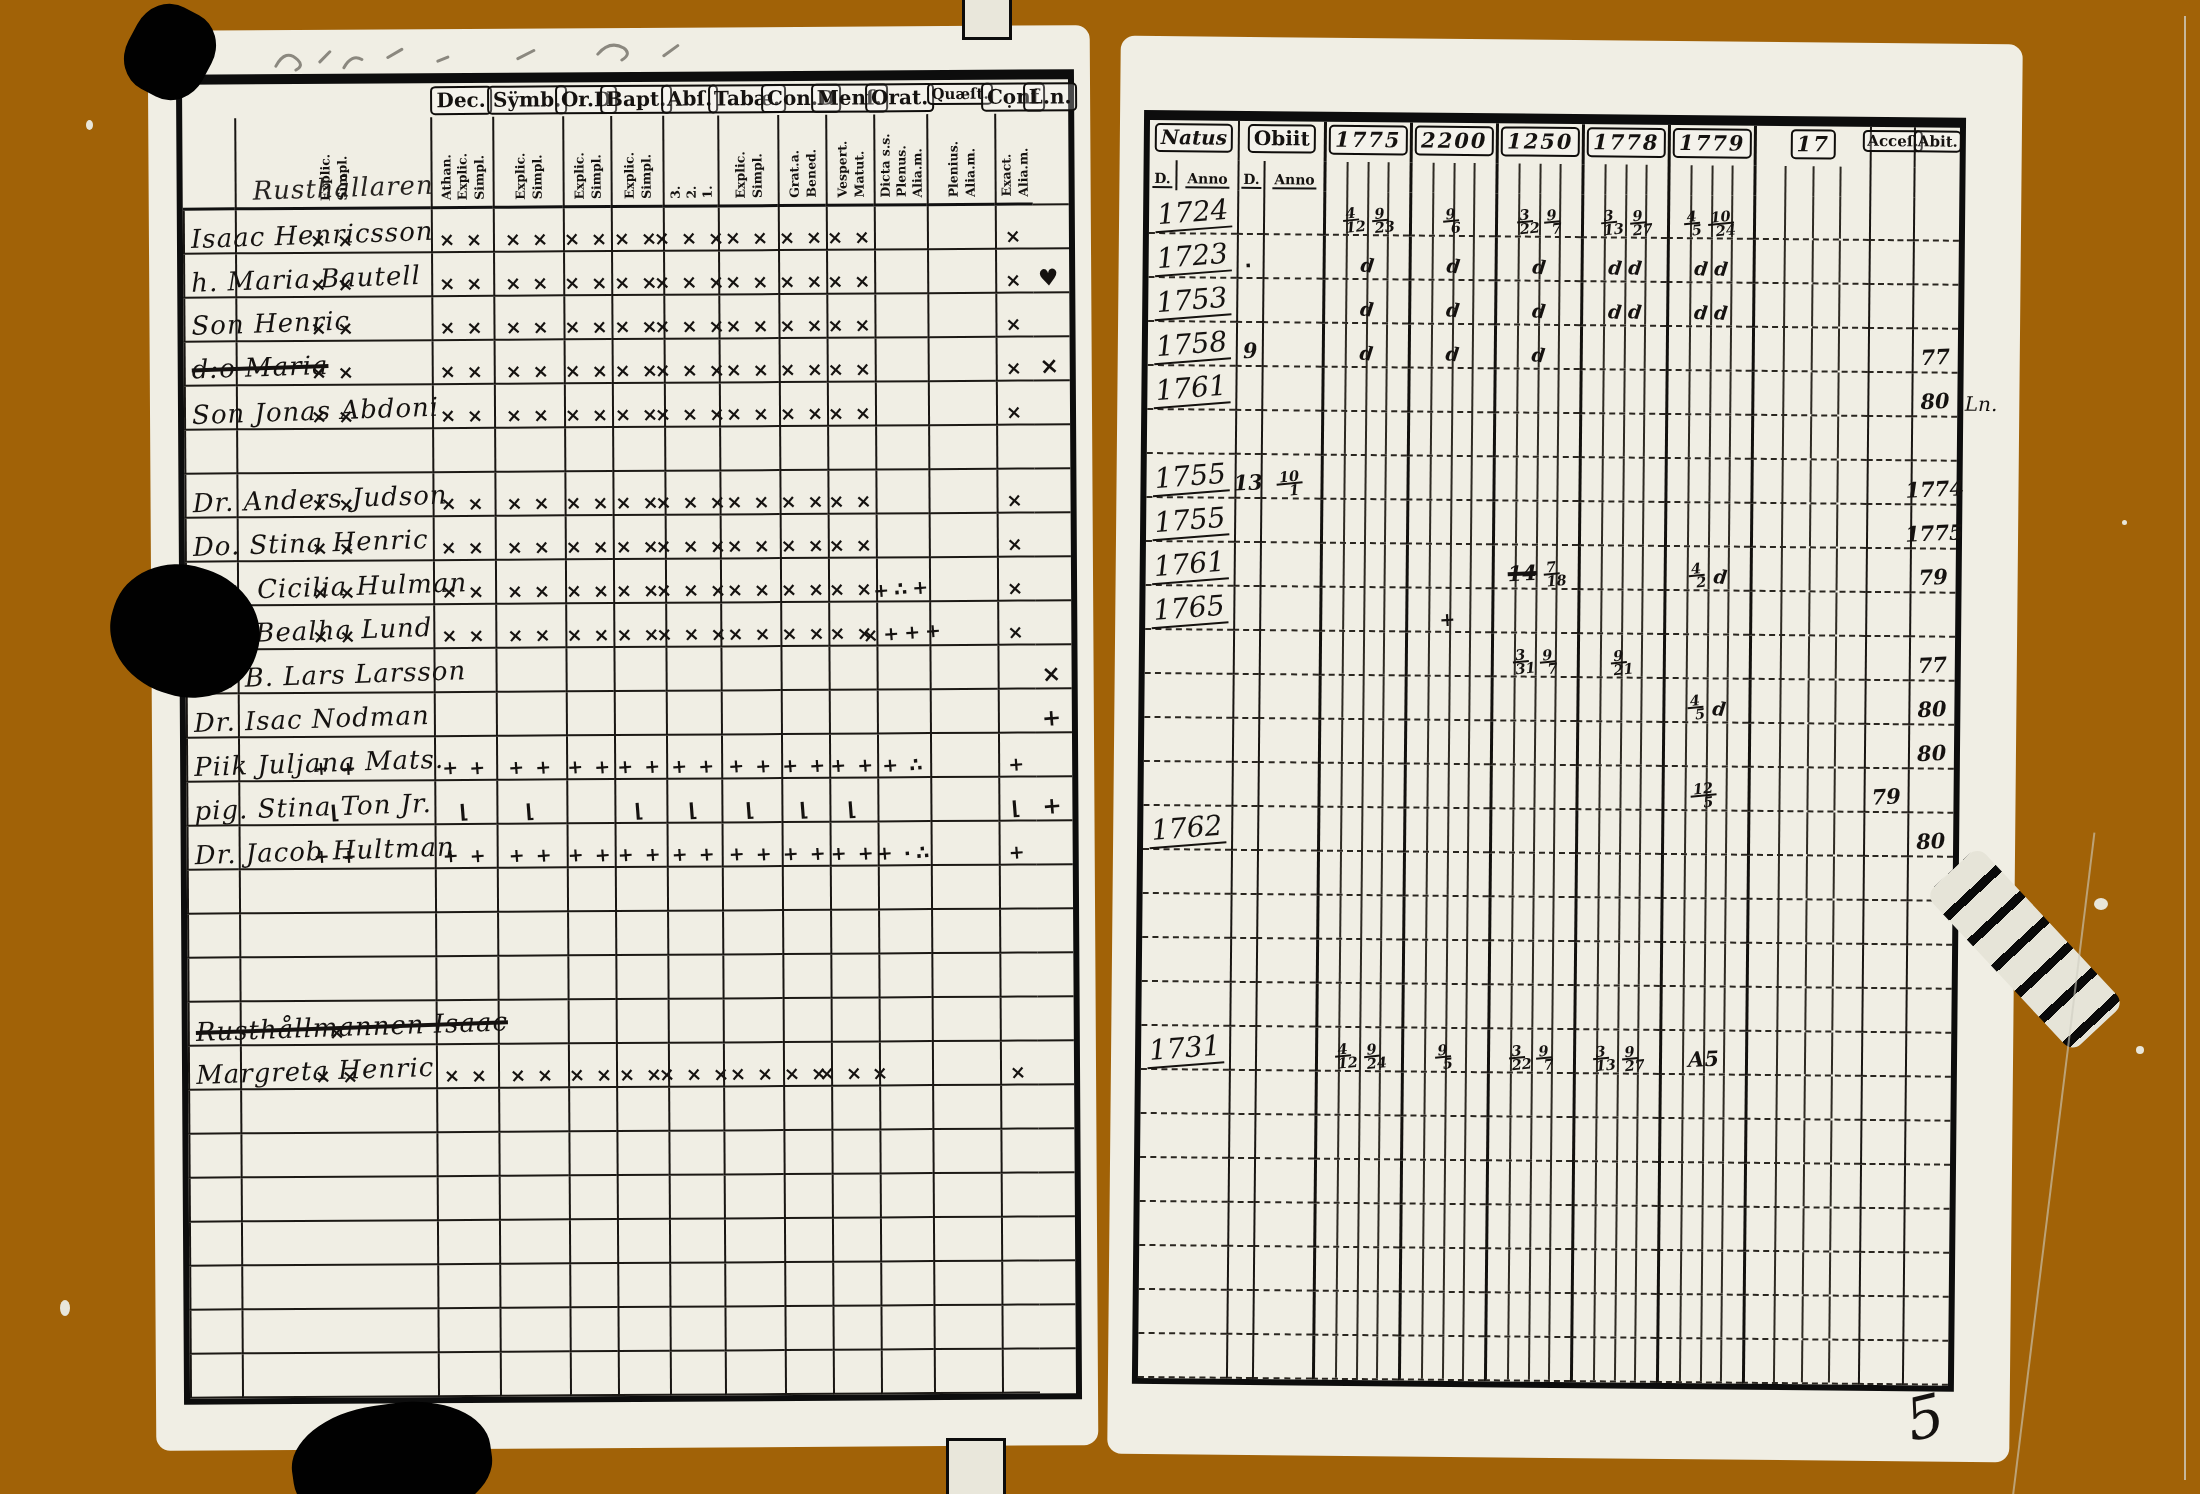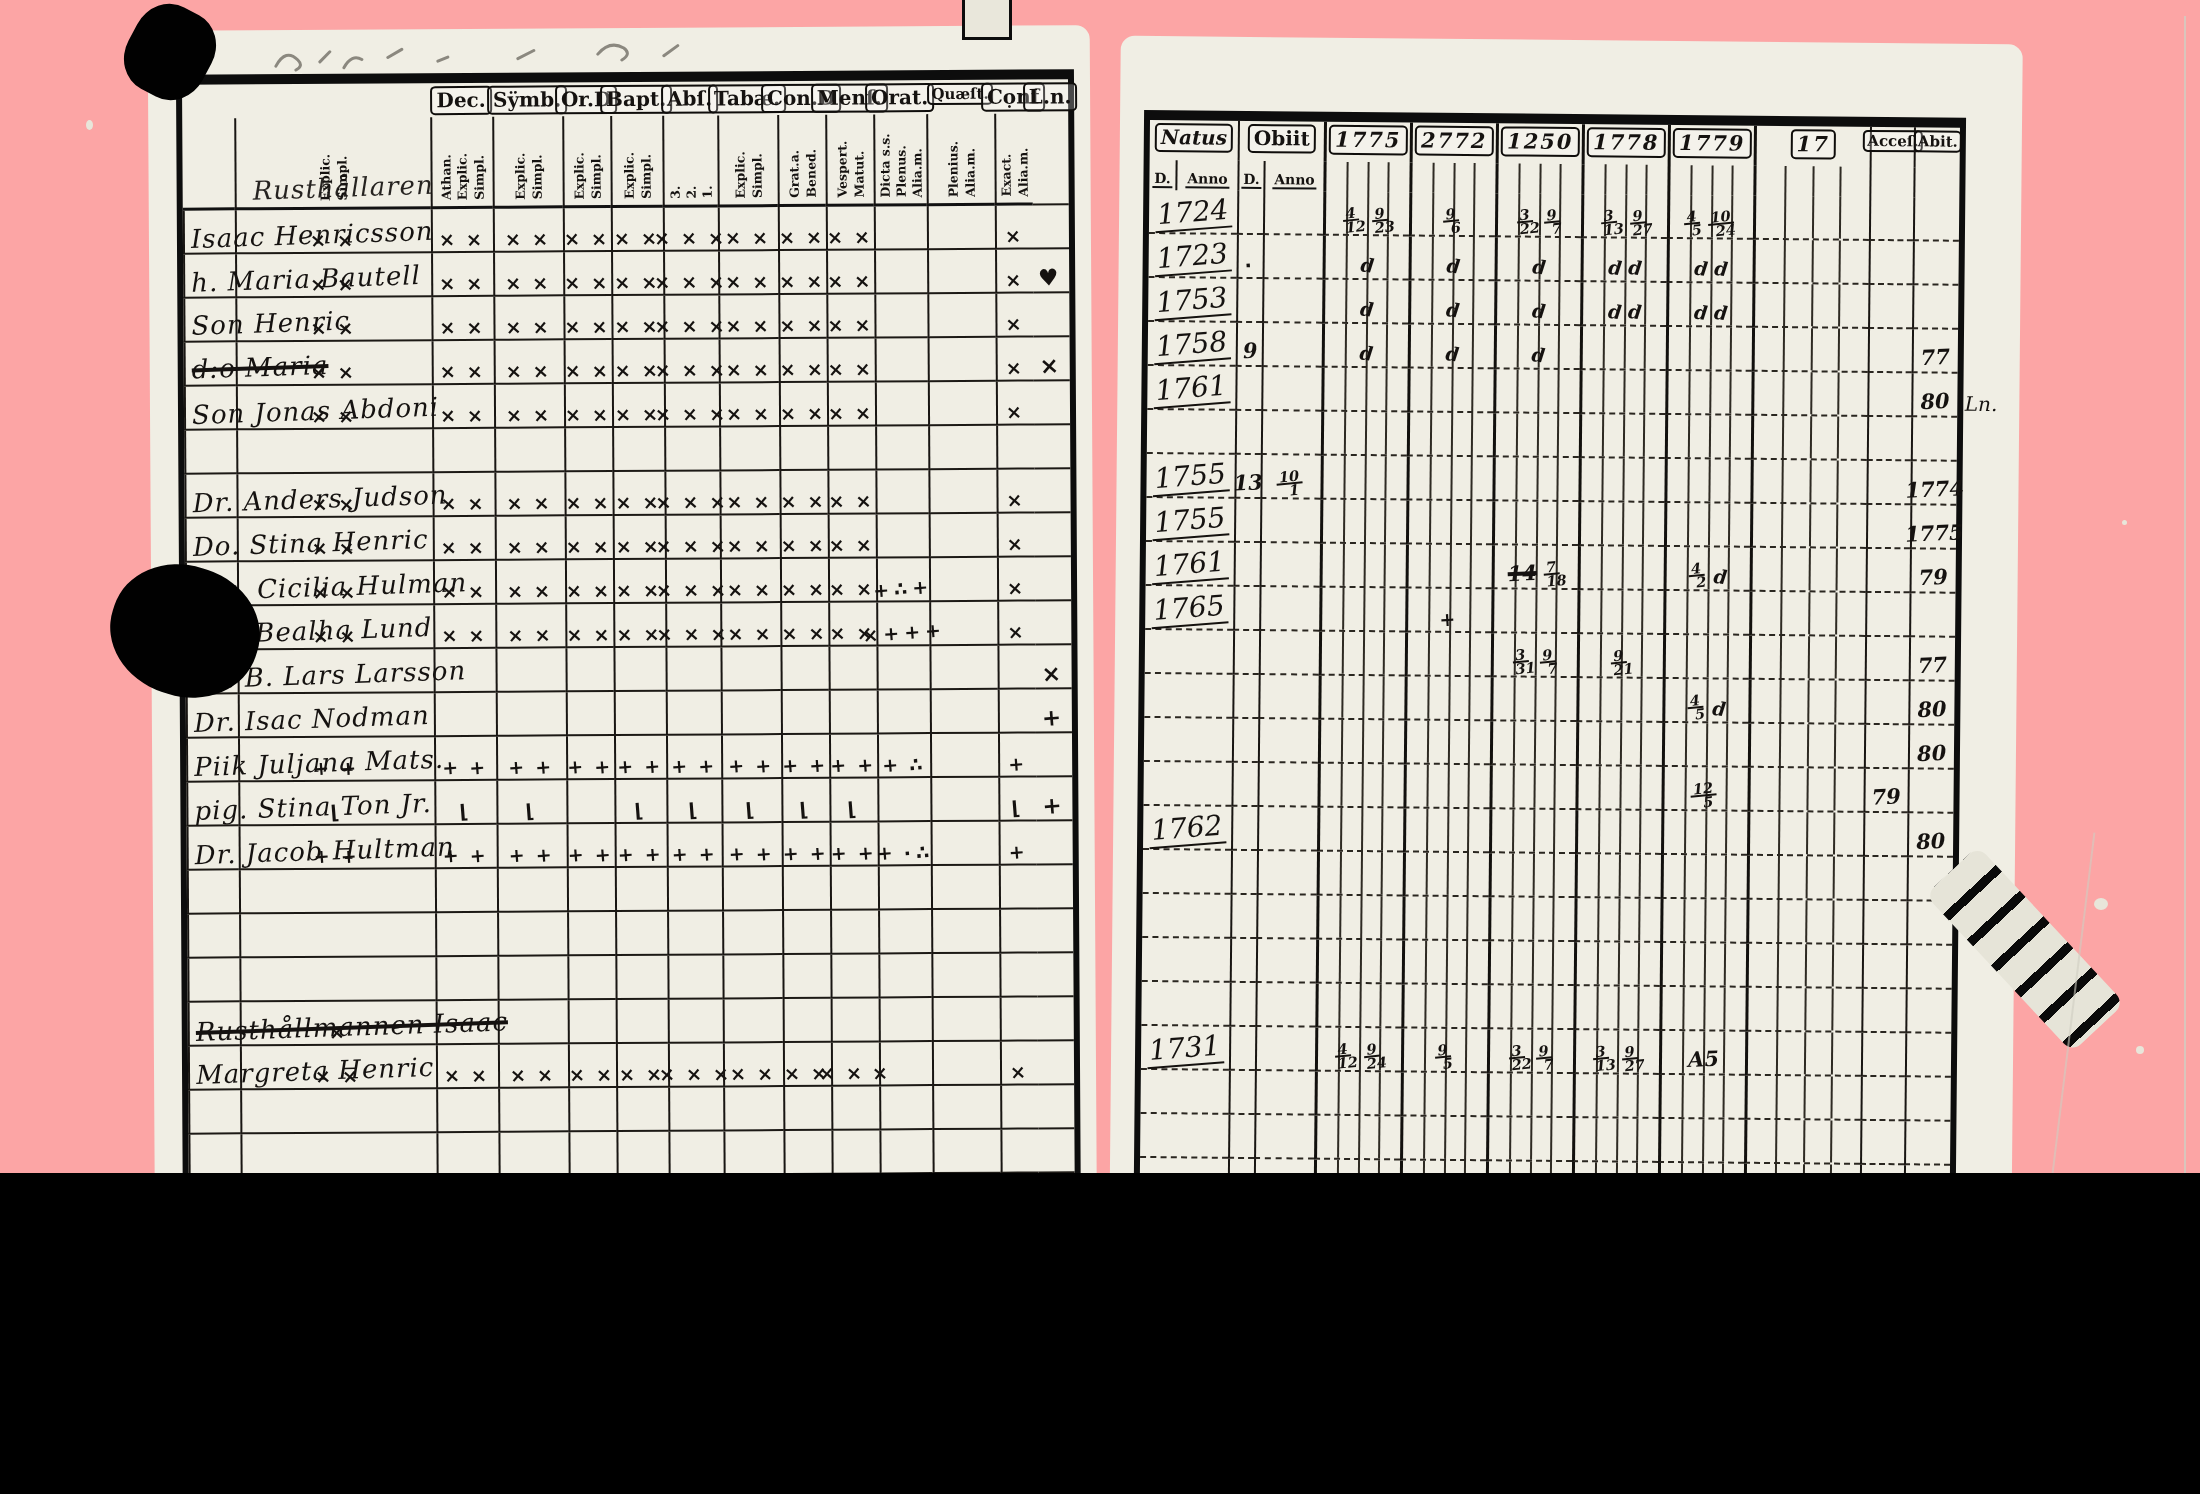--- a/index.html
+++ b/index.html
@@ -1,16 +1,16 @@
 <!DOCTYPE html>
 <html><head>
 <meta charset="utf-8">
 <style>
   html,body{margin:0;padding:0;background:#000;}
-  .photo{position:relative;width:2200px;height:1173px;background:#fca5a5;overflow:hidden;
+  .photo{position:relative;width:2200px;height:1494px;background:#a16207;overflow:hidden;
          font-family:"DejaVu Serif", serif;color:#151210;}
   .page{position:absolute;background:#f0eee4;border-radius:14px;}
   .left-page{left:152px;top:28px;width:942px;height:1420px;transform:rotate(-0.35deg);}
   .right-page{left:1114px;top:40px;width:902px;height:1418px;transform:rotate(0.55deg);}
 
   
   .ltable,.rtable{position:absolute;display:grid;background:transparent;
     border:6px solid #0d0d0d;border-top-width:10px;}
   .ltable{left:28px;top:44px;}
   .rtable{left:24px;top:74px;}
@@ -1278,21 +1278,21 @@
         <div class="cell headA" style="grid-column: 1 / span 2; text-align: right;">
           <span class="box" style="font-style: italic;">Natus</span>
         </div>
         <div class="cell headA bl" style="grid-column: 3 / span 2;">
           <span class="box" style="">Obiit</span>
         </div>
         <div class="cell headA bl3">
           <span class="box yr">1775</span>
         </div>
         <div class="cell headA bl3">
-          <span class="box yr">2772</span>
+          <span class="box yr">2200</span>
         </div>
         <div class="cell headA bl3">
           <span class="box yr">1250</span>
         </div>
         <div class="cell headA bl3">
           <span class="box yr">1778</span>
         </div>
         <div class="cell headA bl3">
           <span class="box yr">1779</span>
         </div>

